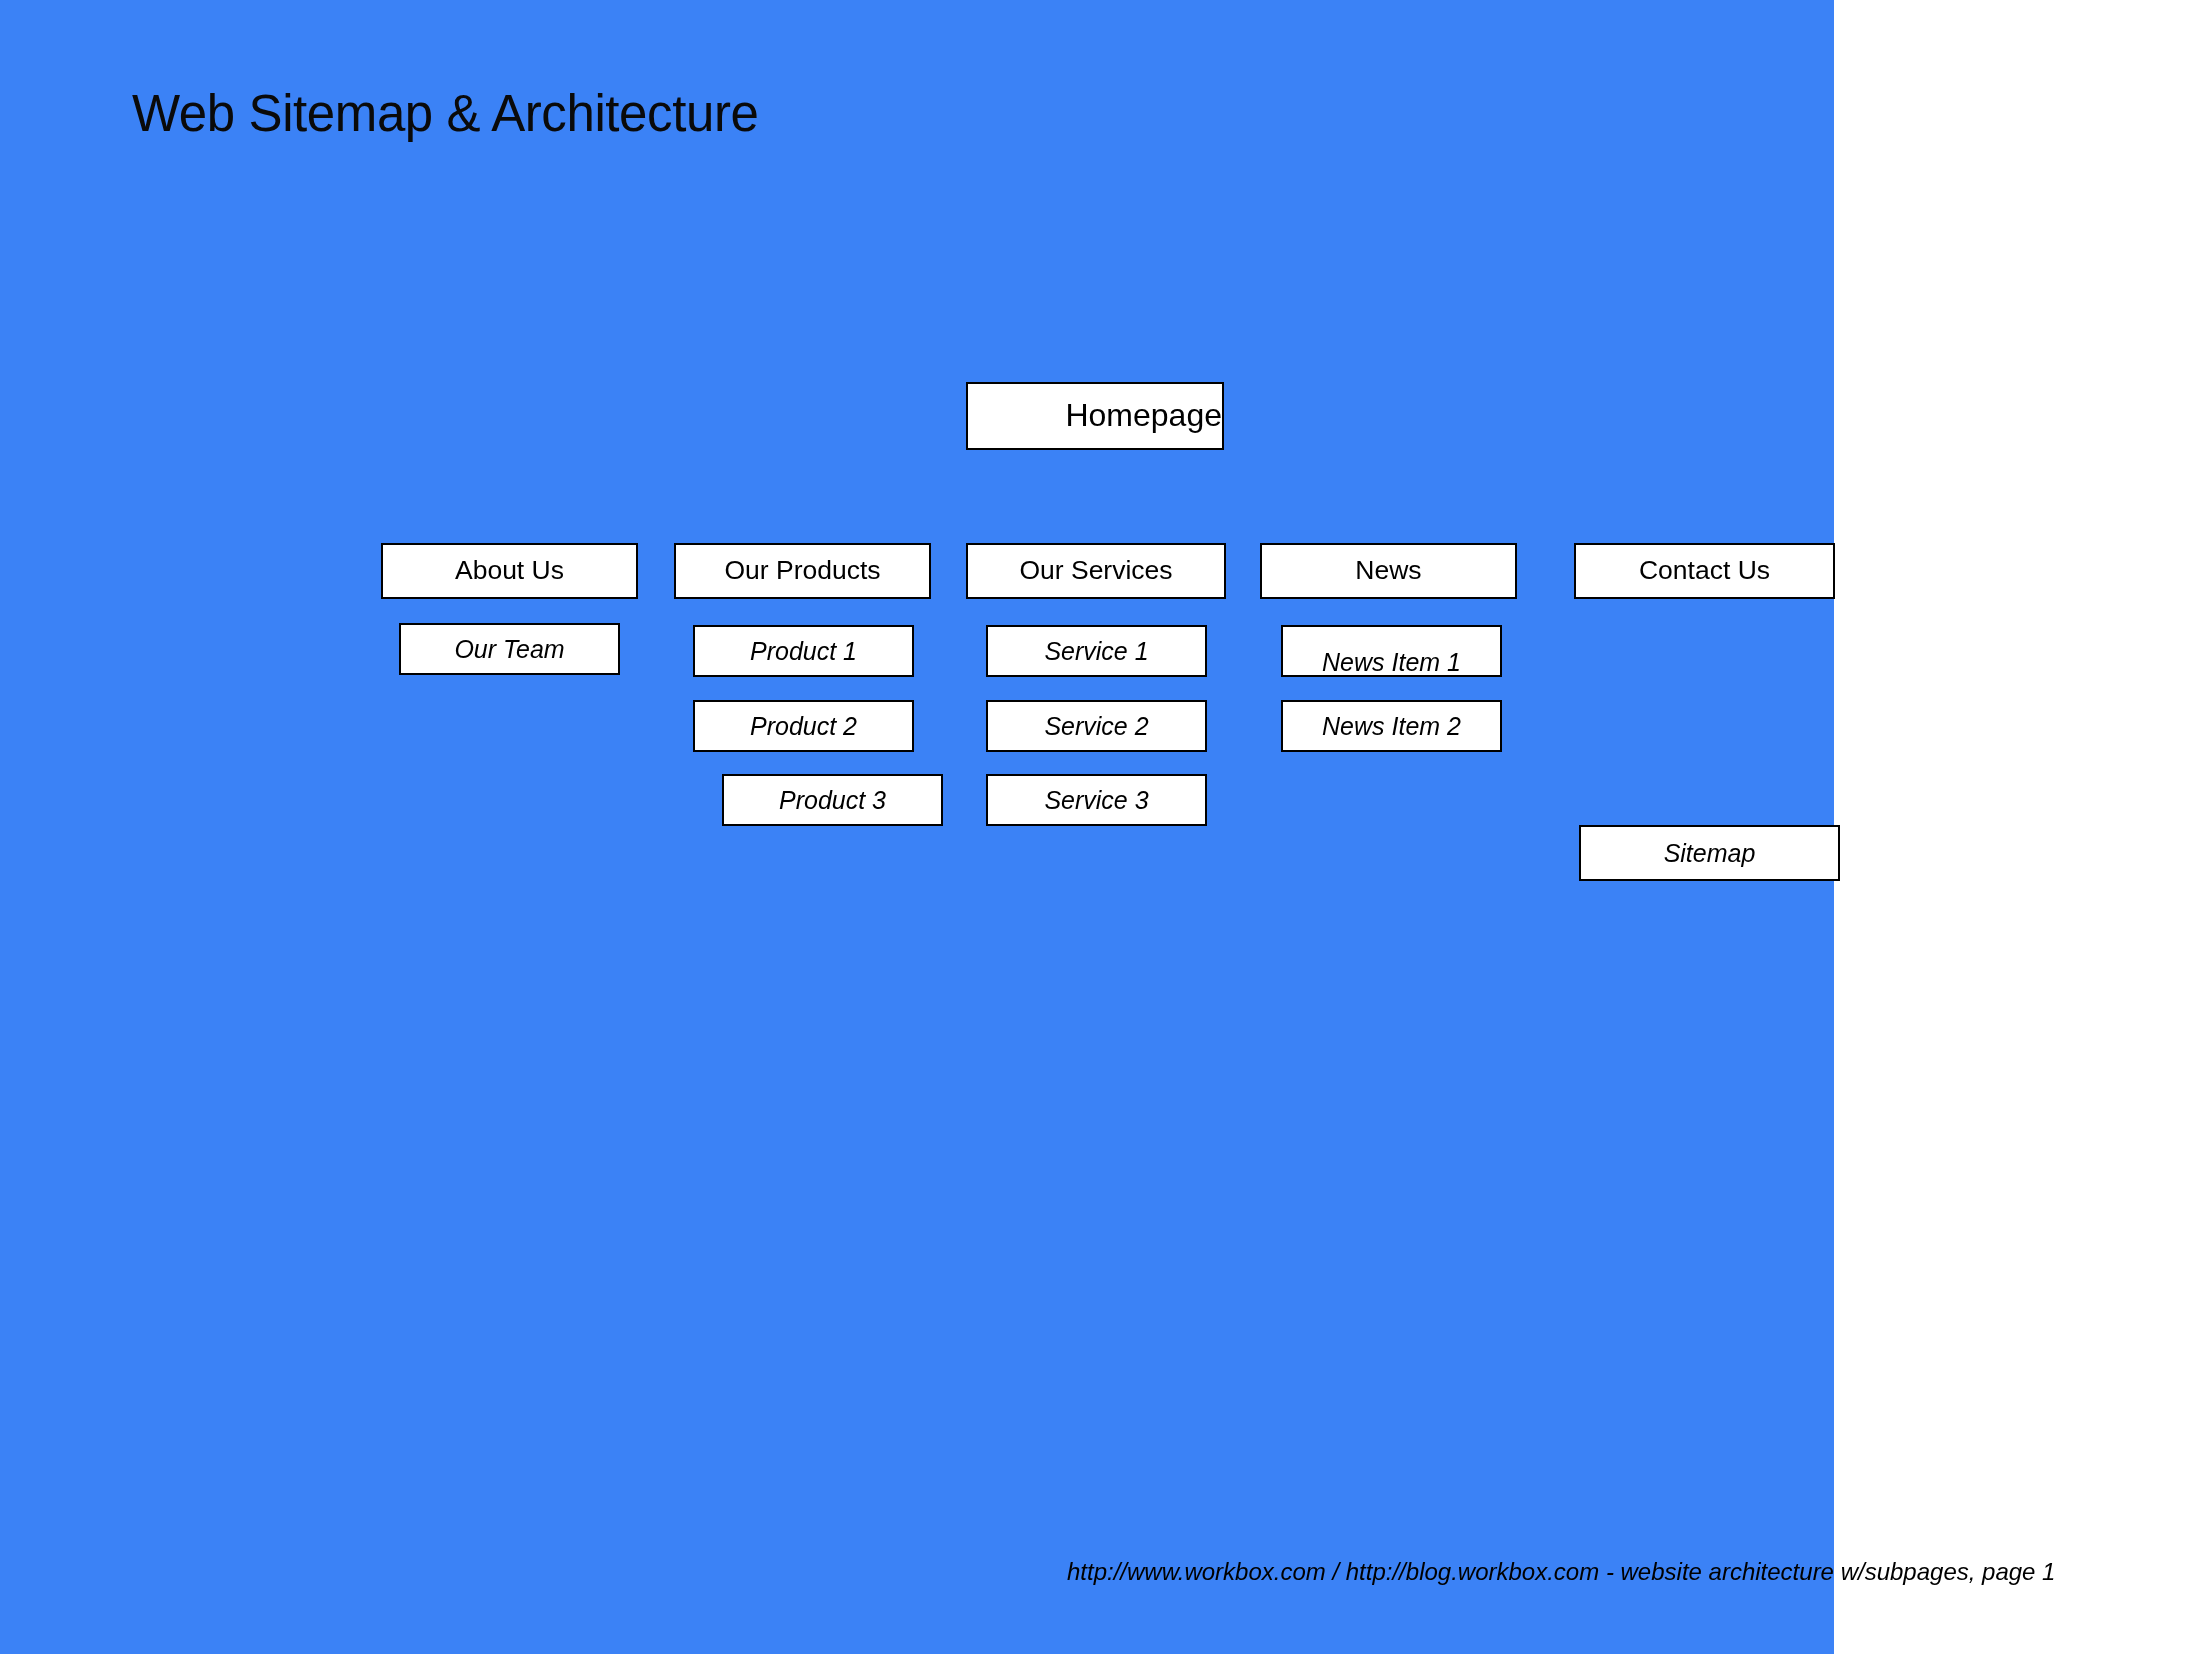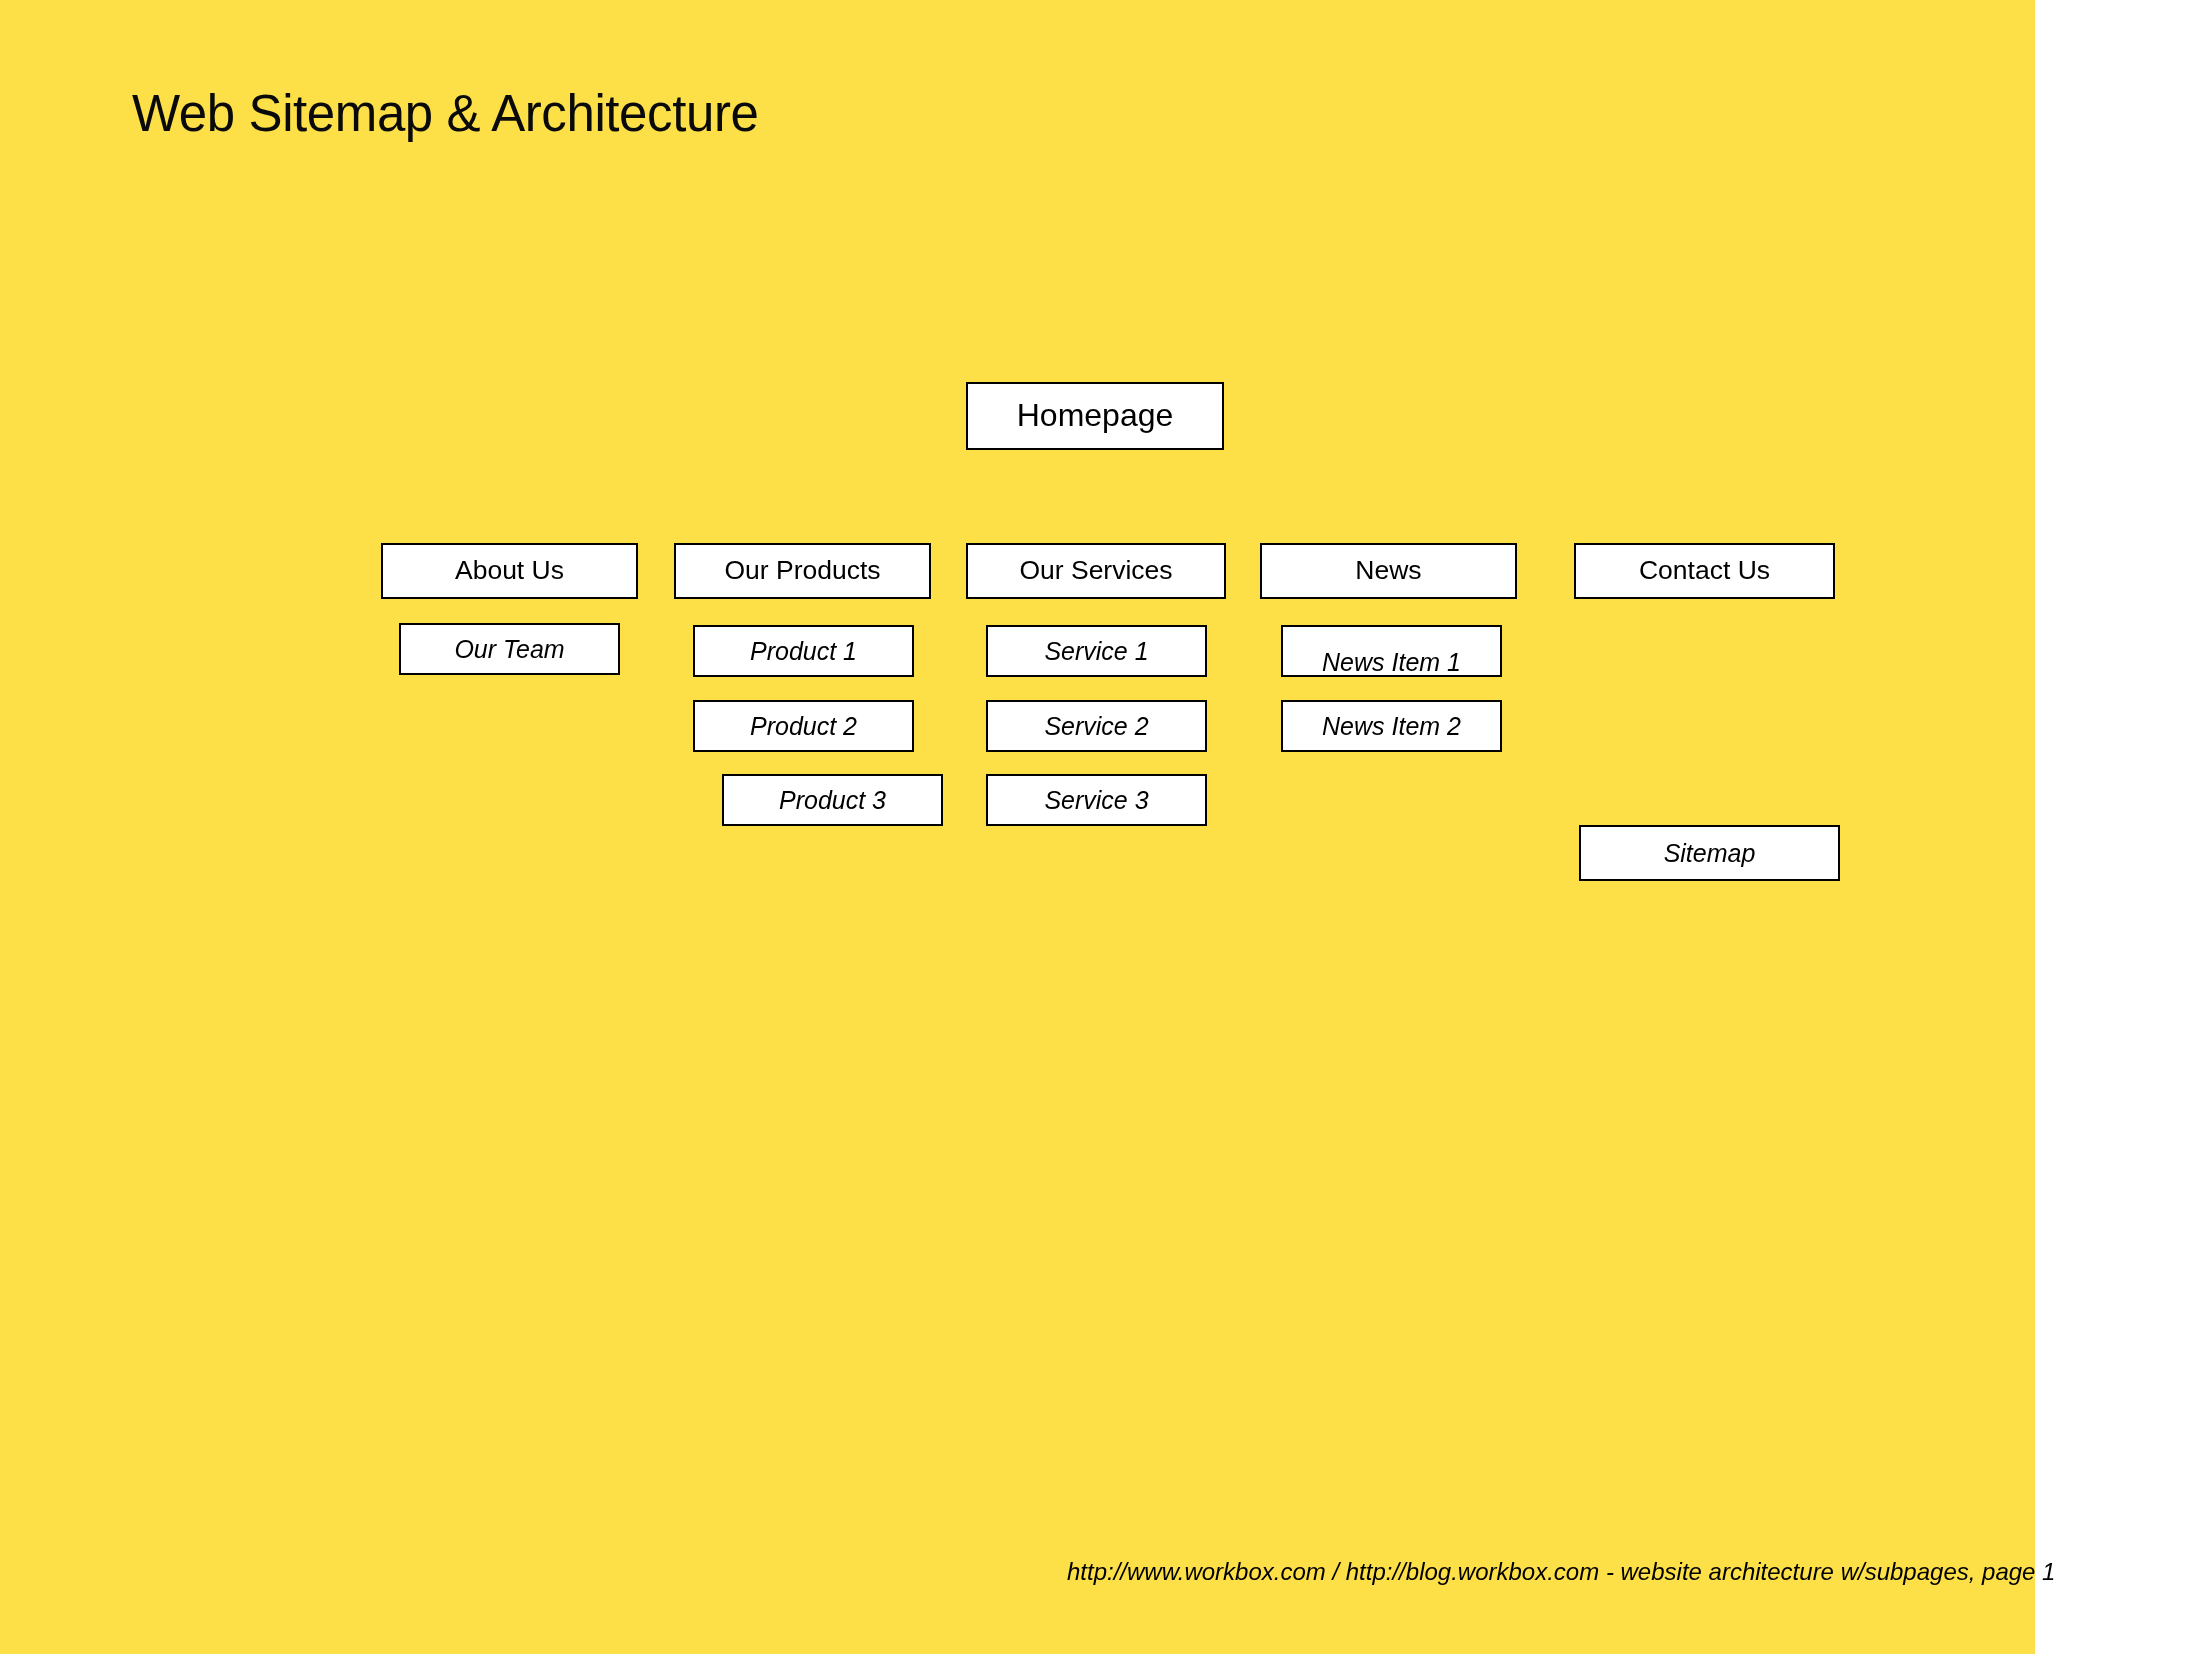--- a/index.html
+++ b/index.html
@@ -11,23 +11,23 @@
     width: 2206px;
     height: 1654px;
     position: relative;
     overflow: hidden;
     font-family: "Liberation Sans", sans-serif;
     color: #000000;
   }
   #page {
     position: absolute;
     left: 0; top: 0;
-    width: 2035px;
+    width: 1834px;
     height: 1654px;
-    background: #fde047;
+    background: #3b82f6;
   }
   .page-title {
     position: absolute;
     left: 132px;
     top: 84px;
     font-size: 51px;
     font-weight: 400;
     letter-spacing: -0.4px;
     color: #0a0a0a;
     white-space: nowrap;
@@ -39,20 +39,21 @@
     border: 2.6px solid #000000;
     display: flex;
     align-items: center;
     justify-content: center;
     text-align: center;
     line-height: 1.05;
     color: #000000;
   }
   .node.level-0 {
     font-size: 32px;
+    justify-content: flex-end;
   }
   .node.level-1 {
     font-size: 26.5px;
   }
   .node.level-2 {
     font-size: 25px;
     font-style: italic;
   }
   .node-label {
     display: block;

